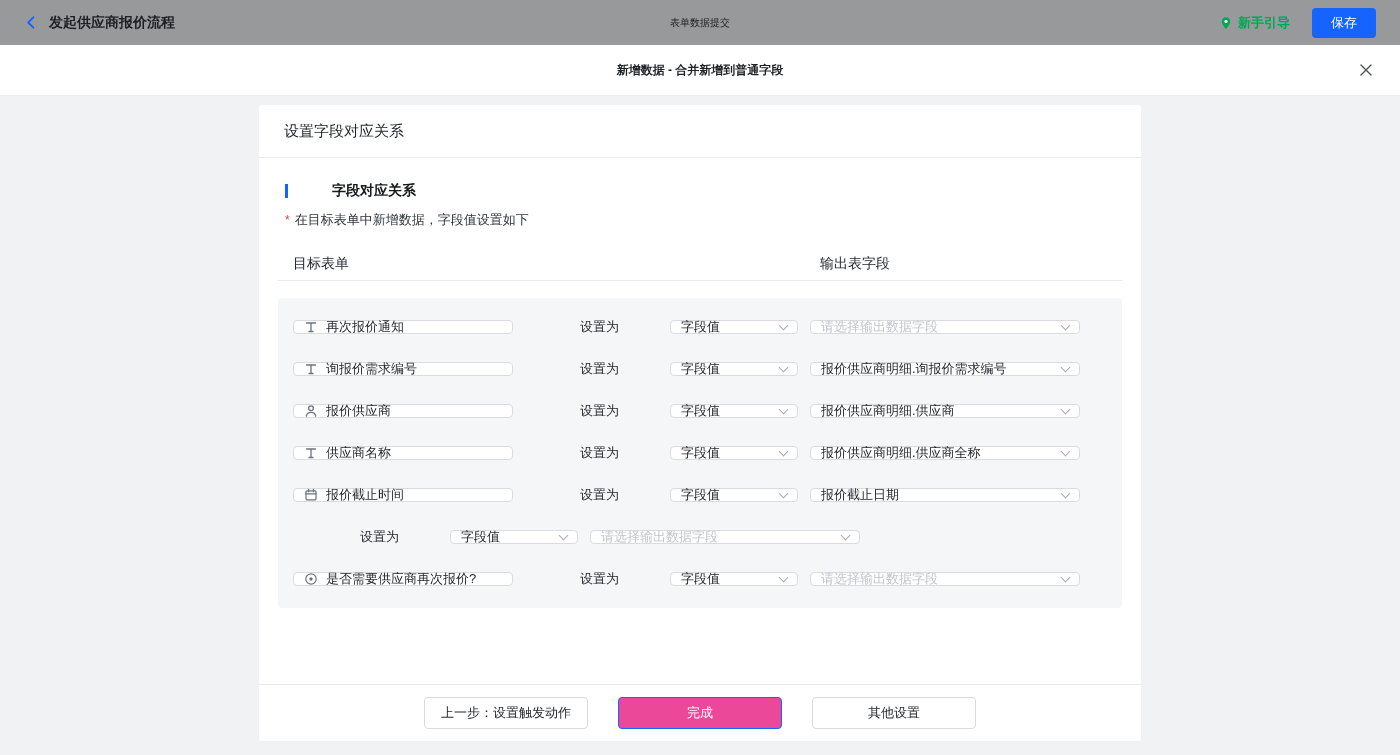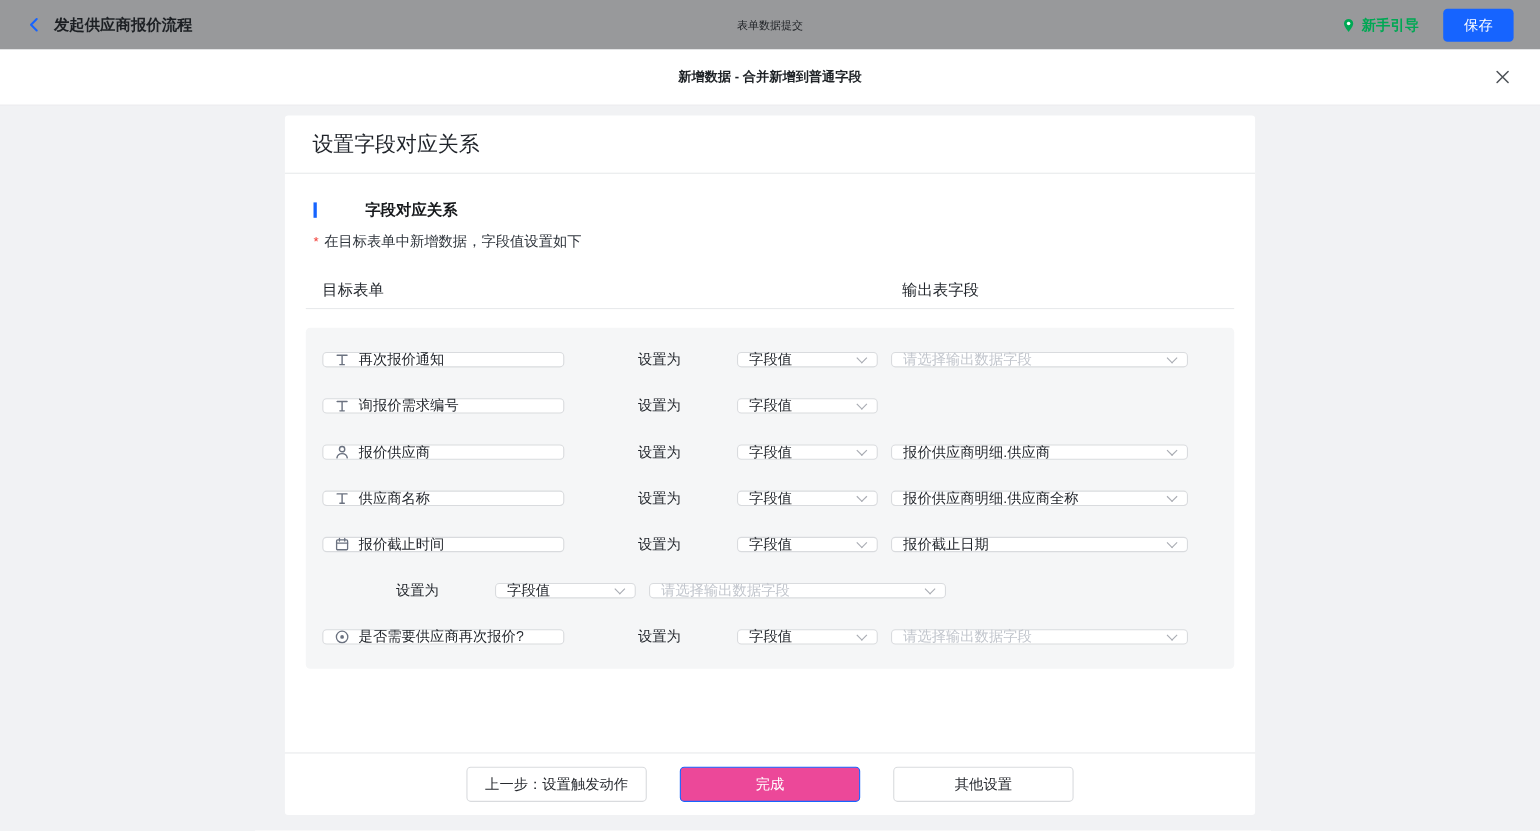--- a/index.html
+++ b/index.html
@@ -27,21 +27,21 @@
     justify-content:center; position:relative; box-shadow:0 1px 0 #ececee; }
   .subheader-title { font-size:12px; font-weight:600; color:#1e2226; }
   .close-btn { position:absolute; right:26px; top:50%; transform:translateY(-50%);
     cursor:pointer; display:flex; }
 
   
   .main { height:660px; padding-top:10px; }
   .card { width:882px; height:636px; margin:0 auto; background:#fff;
     border-radius:3px; position:relative; }
   .card-header { height:53px; display:flex; align-items:center; padding:0 25px;
-    border-bottom:1px solid #e8eaec; font-size:19px; color:#1f2329; }
+    border-bottom:1px solid #e8eaec; font-size:15px; color:#1f2329; }
 
   .card-body { padding:24px 19px 0 19px; }
   .section-title { margin-left:7px; display:flex; align-items:center;gap:36px; }
   .section-title .bar { width:3px; height:14px; background:#1664ff;
     margin-right:8px; }
   .section-title b { font-size:14px; color:#17191c; font-weight:700; }
   .hint-row { margin:11px 0 0 7px; font-size:13px; color:#2f353c; }
   .hint-row .req { color:#f2413a; margin-right:5px; font-size:12px; }
 
   .cols-header { margin-top:22px; position:relative; height:30px;
@@ -160,20 +160,24 @@
                   <path d="M2.5 3h9M7 3v8.5M5 11.5h4" stroke="#6b7280" stroke-width="1.3" fill="none" stroke-linecap="round"></path>
                 </svg>
               </span>
             <span class="ftext">询报价需求编号</span>
           </div>
           <span class="setas">设置为</span>
           <div class="ctrl mode">
             <span>字段值</span>
             <i class="chev"></i>
           </div>
+          <div class="ctrl out">
+            <span>报价供应商明细.询报价需求编号</span>
+            <i class="chev"></i>
+          </div>
         </div>
 
         <div class="row">
           <div class="ctrl field-input">
             <span class="ficon">
                 <svg width="14" height="14" viewBox="0 0 14 14">
                   <circle cx="7" cy="4.3" r="2.4" stroke="#6b7280" stroke-width="1.3" fill="none"></circle>
                   <path d="M2.3 12.2c.4-2.4 2.3-3.8 4.7-3.8s4.3 1.4 4.7 3.8" stroke="#6b7280" stroke-width="1.3" fill="none" stroke-linecap="round"></path>
                 </svg>
               </span>

